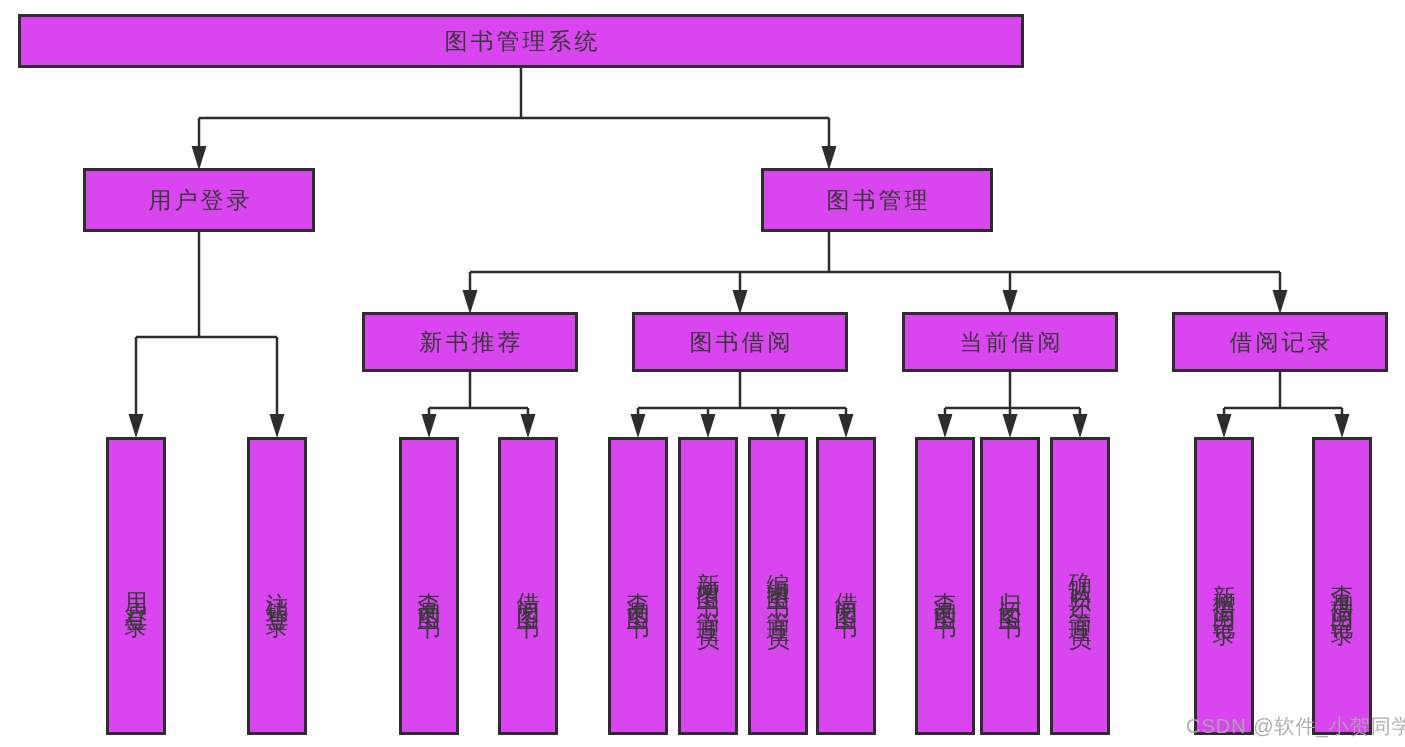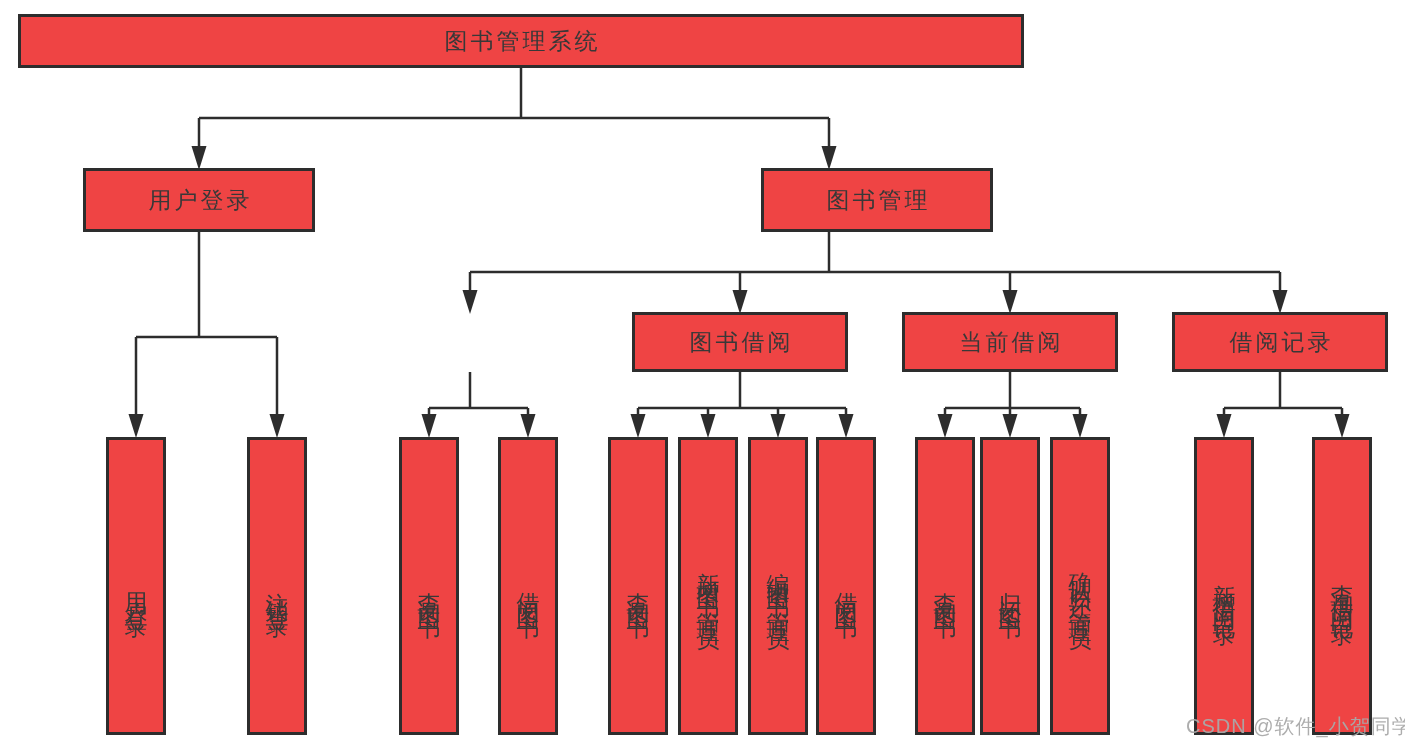--- a/index.html
+++ b/index.html
@@ -13,21 +13,21 @@
   }
   #connectors {
     position: absolute;
     left: 0; top: 0;
     width: 1405px; height: 747px;
   }
   .box {
     position: absolute;
     box-sizing: border-box;
     border: 3px solid #2d2d2d;
-    background: #ef4444;
+    background: #d946ef;
     display: flex;
     align-items: center;
     justify-content: center;
     color: #383838;
   }
   .h .lbl {
     font-size: 23px;
     letter-spacing: 3px;
     margin-right: -3px;
     white-space: nowrap;
@@ -153,20 +153,23 @@
     <span class="lbl">图书管理系统</span>
   </div>
 
   <div class="box h n-login">
     <span class="lbl">用户登录</span>
   </div>
   <div class="box h n-mgmt">
     <span class="lbl">图书管理</span>
   </div>
 
+  <div class="box h n-rec">
+    <span class="lbl">新书推荐</span>
+  </div>
   <div class="box h n-bor">
     <span class="lbl">图书借阅</span>
   </div>
   <div class="box h n-cur">
     <span class="lbl">当前借阅</span>
   </div>
   <div class="box h n-hist">
     <span class="lbl">借阅记录</span>
   </div>
 

